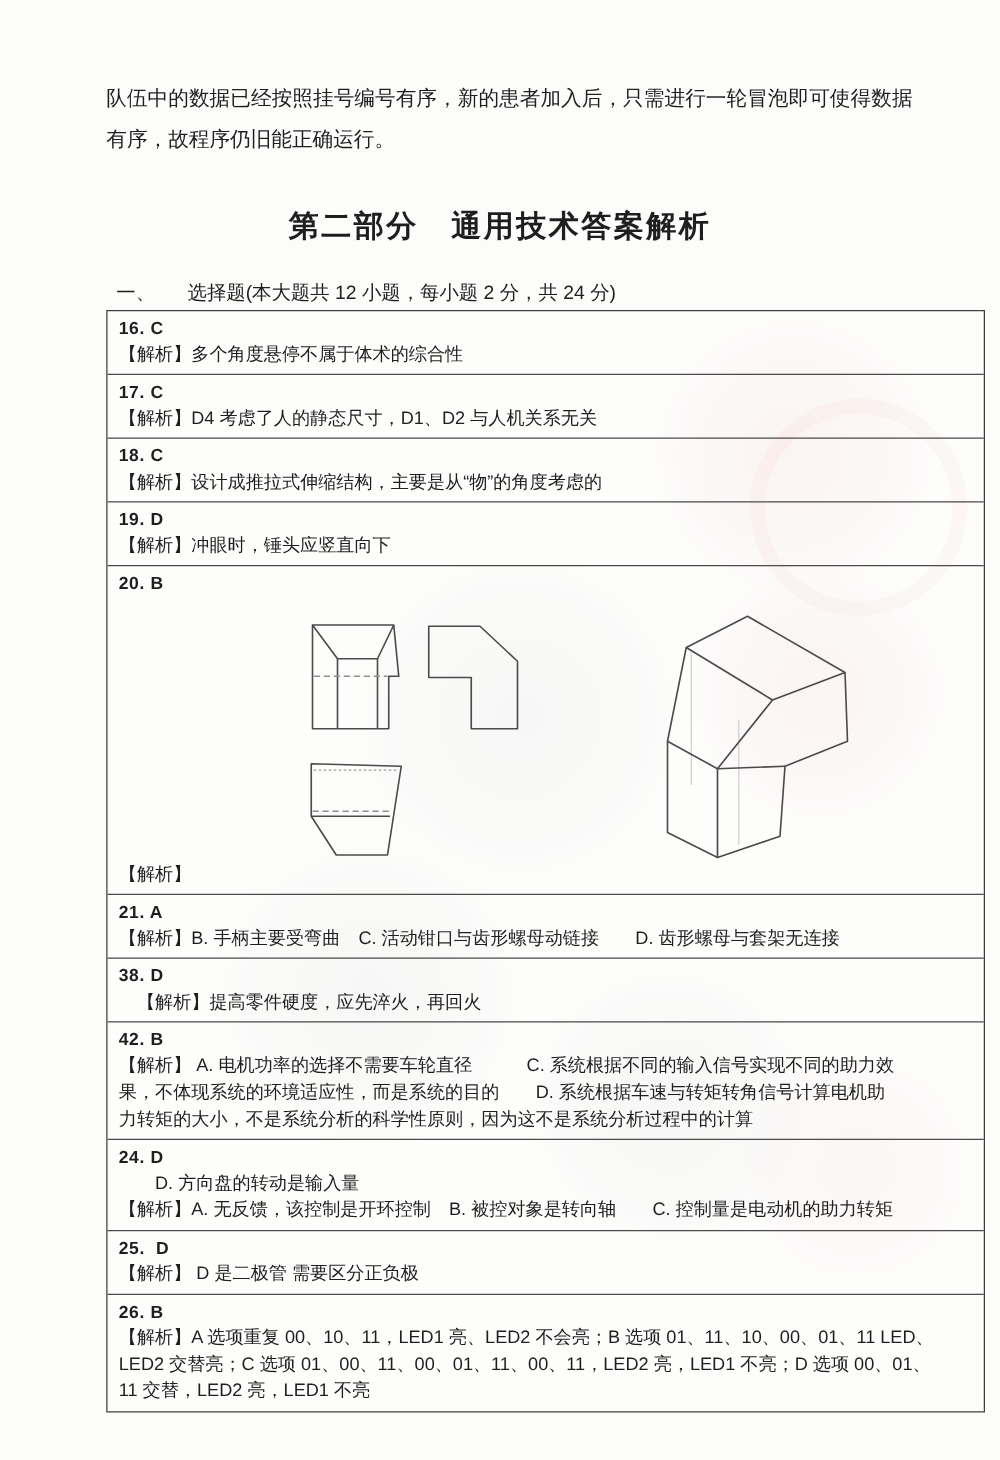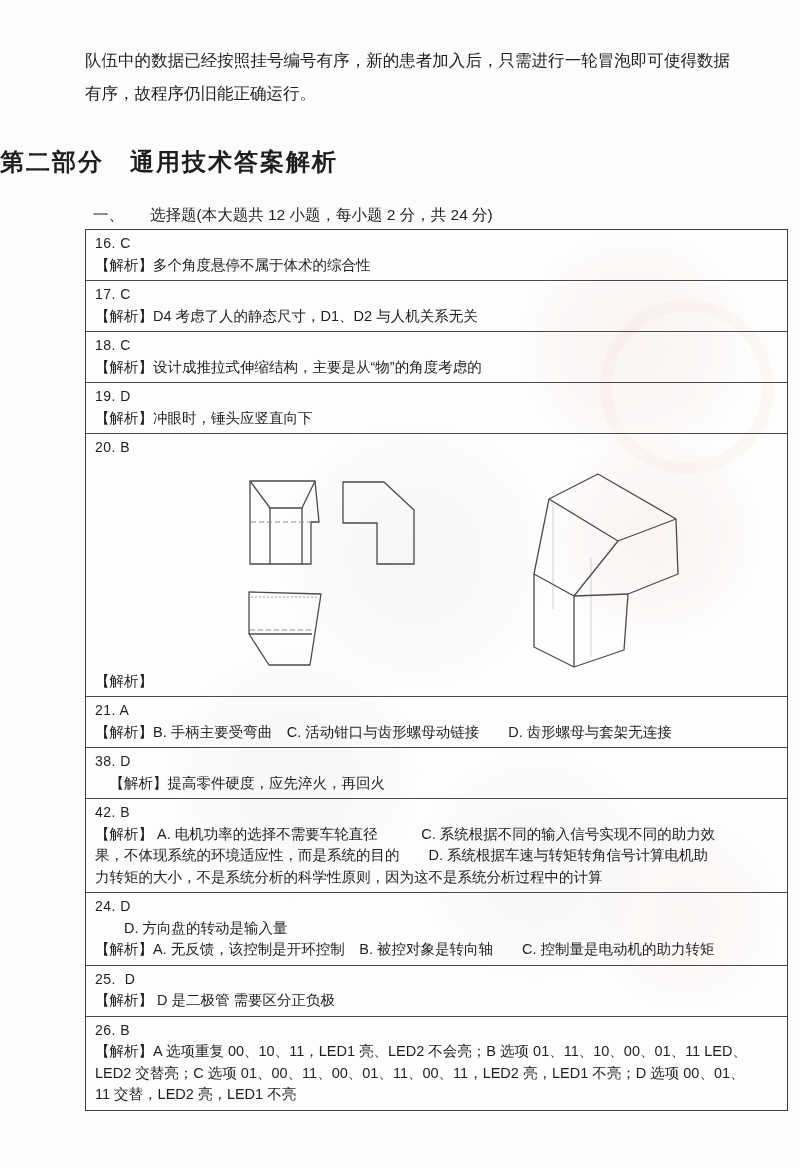--- a/index.html
+++ b/index.html
@@ -4,37 +4,37 @@
 <style>
   html,body{margin:0;padding:0;}
   body{
     width:800px;height:1168px;
     background:#fcfcfb;
     font-family:"Liberation Sans","DejaVu Sans",sans-serif;
     color:#1e1e1e;
     position:relative;
     overflow:hidden;
   }
-  .page{position:absolute;inset:0;}
+  .page{position:absolute;inset:0;margin-top:19px;}
 
   
   .wm{position:absolute;border-radius:50%;pointer-events:none;}
   .wm.pink{background:radial-gradient(circle, rgba(222,120,105,0.085) 0%, rgba(222,120,105,0.045) 50%, rgba(222,120,105,0) 70%);}
   .wm.pinkring{border:12px solid rgba(222,120,105,0.06);background:transparent;}
   .wm.gray{background:radial-gradient(circle, rgba(120,120,120,0.055) 0%, rgba(120,120,120,0.03) 50%, rgba(120,120,120,0) 70%);}
 
   
   .intro{
     position:absolute;left:85px;top:44px;width:645px;
     font-size:16.5px;line-height:33px;margin:0;
     text-align:justify;
   }
   .title{
     position:absolute;left:0;top:146px;width:100%;
-    text-align:left;font-size:24px;font-weight:bold;
+    text-align:center;font-size:24px;font-weight:bold;
     letter-spacing:2px;margin:0;
     font-family:"Liberation Serif","DejaVu Serif",serif;
   }
   .section{
     position:absolute;left:93px;top:205px;
     font-size:15.5px;font-weight:normal;white-space:pre;
   }
   .section .num{display:inline-block;margin-right:26px;}
 
   
@@ -43,21 +43,21 @@
     border:1.5px solid #3f3f3f;
     box-sizing:border-box;
     background:rgba(255,255,255,0.25);
   }
   .row{
     border-bottom:1.4px solid #4a4a4a;
     padding:3px 8px 4px 9px;
     font-size:14.5px;line-height:21.5px;
   }
   .row:last-child{border-bottom:none;}
-  .ans{font-weight:normal;font-size:14px;letter-spacing:0.5px;white-space:pre;}
+  .ans{font-weight:bold;font-size:14px;letter-spacing:0.5px;white-space:pre;}
   .line{white-space:pre;overflow:hidden;}
 
   
   .figure-area{position:relative;height:212px;margin-left:-9px;}
   .figure-area svg{display:block;}
   .drawing{fill:none;stroke:#4a4a4a;stroke-width:1.3;stroke-linejoin:round;}
   .hidden-line{fill:none;stroke:#8f8f8f;stroke-width:1.1;stroke-dasharray:5 3;}
   .dotted-line{fill:none;stroke:#9a9a9a;stroke-width:1;stroke-dasharray:2 2;}
   .faint-line{fill:none;stroke:#cfcfcf;stroke-width:1;}
 </style>

